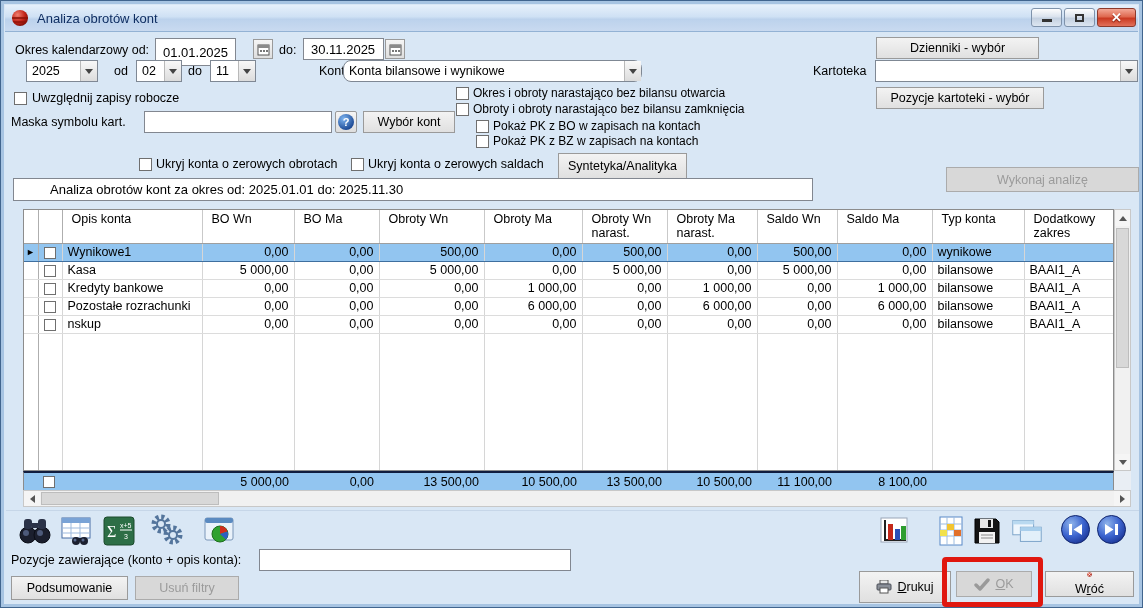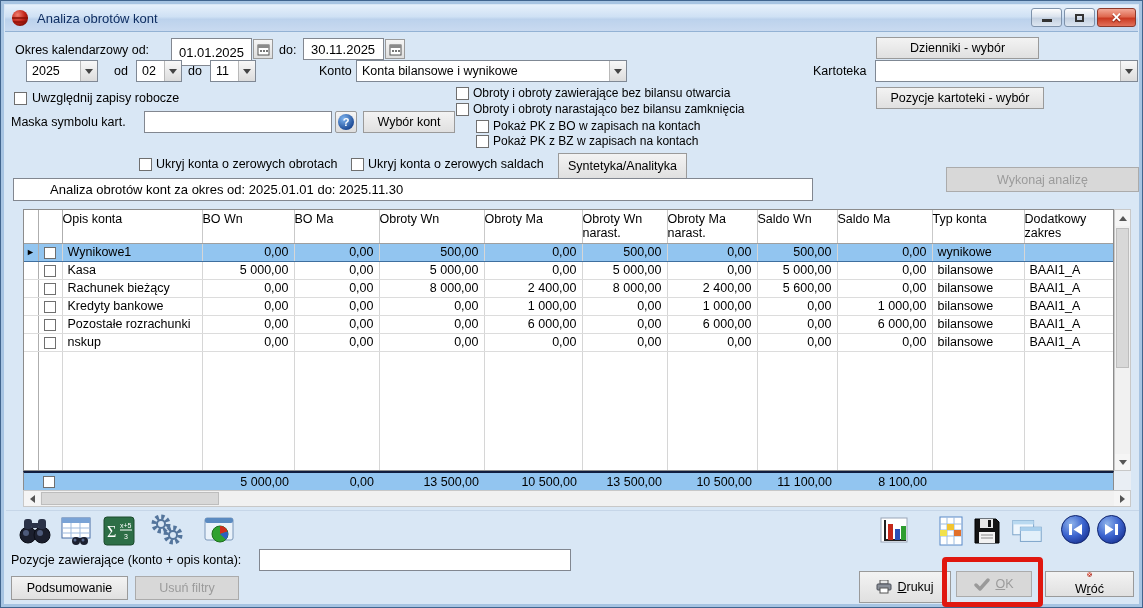--- a/index.html
+++ b/index.html
@@ -47,21 +47,21 @@
               font-family:"Liberation Sans",sans-serif; padding:0 6px; }
   .iconbtn { position:absolute; width:20px; height:20px; background:linear-gradient(#f5f5f5,#dedede);
              border:1px solid #9a9a9a; display:flex; align-items:center; justify-content:center; }
   .mn { text-decoration:underline; }
 
   
   .grid-wrap { position:absolute; left:22px; top:208px; width:1091px; height:262px;
                background:#fff; border:1px solid #8c8c8c; overflow:hidden; }
   table.grid { border-collapse:collapse; table-layout:fixed; width:1089px; height:100%; }
   table.grid th { font-weight:normal; font-size:12.5px; text-align:left; vertical-align:top;
-                  padding:2px 0; background:#fff; border-right:1px solid #c9c9c9;
+                  padding:2px 9px; background:#fff; border-right:1px solid #c9c9c9;
                   border-bottom:1px solid #9f9f9f; height:33px; }
   table.grid td { font-size:12.5px; height:18px; padding:0 5px; border-right:1px solid #d6d6d6;
                   border-bottom:1px solid #dcdcdc; overflow:hidden; white-space:nowrap; }
   table.grid td.t-r { text-align:right; }
   table.grid tr.selected td { background:#92c5f0; border-top:1px solid #3f6f9f; border-bottom:1px solid #3f6f9f; }
   table.grid td.c-marker { padding:0 2px; font-size:9px; color:#000; border-right:1px solid #aeaeae; }
   table.grid th.c-marker, table.grid th.c-chk { border-right:1px solid #aeaeae; border-bottom:1px solid #9f9f9f; }
   table.grid tr.filler td { border-bottom:none; height:auto; }
   .cb-inline { display:inline-block; width:12px; height:12px; background:#fff; border:1px solid #6f6f6f; vertical-align:middle; }
 
@@ -119,21 +119,21 @@
       <div class="winbtn">
           <div class="glyph-max"></div>
         </div>
       <div class="winbtn close">
           <span class="glyph-close">✕</span>
         </div>
     </div>
   </div>
 
   <span class="lbl" style="left:14px; top:42px;">Okres kalendarzowy od:</span>
-  <div class="field" style="left:170px; top:37px; width:81px; height:28px;">01.01.2025</div>
+  <div class="field" style="left:154px; top:37px; width:81px; height:28px;">01.01.2025</div>
   <div class="iconbtn" style="left:252px; top:38px;">
     <svg width="13" height="13" viewBox="0 0 13 13">
         <rect x="1" y="2" width="11" height="10" fill="#fff" stroke="#555"></rect>
         <rect x="1" y="2" width="11" height="3" fill="#8a8a8a"></rect>
         <rect x="3" y="7" width="2" height="2" fill="#777"></rect>
         <rect x="6" y="7" width="2" height="2" fill="#777"></rect>
         <rect x="9" y="7" width="2" height="2" fill="#777"></rect>
       </svg>
   </div>
   <span class="lbl" style="left:278px; top:42px;">do:</span>
@@ -163,38 +163,38 @@
       </span>
   </div>
   <span class="lbl" style="left:187px; top:63px;">do</span>
   <div class="combo" style="left:209px; top:59px; width:46px; height:22px;">
     <span class="val">11</span>
       <span class="arrow">
         <span class="tri-down"></span>
       </span>
   </div>
   <span class="lbl" style="left:318px; top:63px;">Konto</span>
-  <div class="combo" style="left:355px; top:59px; width:271px; height:22px;">
+  <div class="combo" style="left:342px; top:59px; width:299px; height:22px;border-radius:8px;">
     <span class="val">Konta bilansowe i wynikowe</span>
       <span class="arrow">
         <span class="tri-down"></span>
       </span>
   </div>
   <span class="lbl" style="left:812px; top:63px;">Kartoteka</span>
   <div class="combo" style="left:874px; top:59px; width:263px; height:22px;">
     <span class="val"></span>
       <span class="arrow">
         <span class="tri-down"></span>
       </span>
   </div>
 
   <div class="cb" style="left:13px; top:91px;"></div>
   <span class="lbl" style="left:31px; top:90px;">Uwzględnij zapisy robocze</span>
   <div class="cb" style="left:455px; top:86px;"></div>
-  <span class="lbl" style="left:472px; top:85px; font-size:12px;">Obroty i obroty zawierające bez bilansu otwarcia</span>
+  <span class="lbl" style="left:472px; top:85px; font-size:12px;">Okres i obroty narastająco bez bilansu otwarcia</span>
   <div class="cb" style="left:455px; top:102px;"></div>
   <span class="lbl" style="left:472px; top:101px; font-size:12px;">Obroty i obroty narastająco bez bilansu zamknięcia</span>
   <button class="btn" style="left:875px; top:86px; width:168px; height:22px;">Pozycje kartoteki - wybór</button>
 
   <span class="lbl" style="left:10px; top:114px;">Maska symbolu kart.</span>
   <input class="txt" style="left: 143px; top: 110px; width: 188px; height: 22px;">
   <div class="iconbtn" style="left:334px; top:110px; width:22px; height:22px; border-radius:2px;">
     <svg width="18" height="18" viewBox="0 0 18 18">
       <defs>
           <radialGradient id="bluq" cx="35%" cy="30%" r="75%">
@@ -282,35 +282,20 @@
             <td class="t-r">5 000,00</td>
             <td class="t-r">0,00</td>
             <td class="t-r">5 000,00</td>
             <td class="t-r">0,00</td>
             <td class="t-l">bilansowe</td>
             <td class="t-l">BAAI1_A</td>
           </tr>
           <tr>
             <td class="c-marker"></td>
             <td class="c-chk"><span class="cb-inline"></span></td>
-            <td class="t-l">Rachunek bieżący</td>
-            <td class="t-r">0,00</td>
-            <td class="t-r">0,00</td>
-            <td class="t-r">8 000,00</td>
-            <td class="t-r">2 400,00</td>
-            <td class="t-r">8 000,00</td>
-            <td class="t-r">2 400,00</td>
-            <td class="t-r">5 600,00</td>
-            <td class="t-r">0,00</td>
-            <td class="t-l">bilansowe</td>
-            <td class="t-l">BAAI1_A</td>
-          </tr>
-          <tr>
-            <td class="c-marker"></td>
-            <td class="c-chk"><span class="cb-inline"></span></td>
             <td class="t-l">Kredyty bankowe</td>
             <td class="t-r">0,00</td>
             <td class="t-r">0,00</td>
             <td class="t-r">0,00</td>
             <td class="t-r">1 000,00</td>
             <td class="t-r">0,00</td>
             <td class="t-r">1 000,00</td>
             <td class="t-r">0,00</td>
             <td class="t-r">1 000,00</td>
             <td class="t-l">bilansowe</td>

